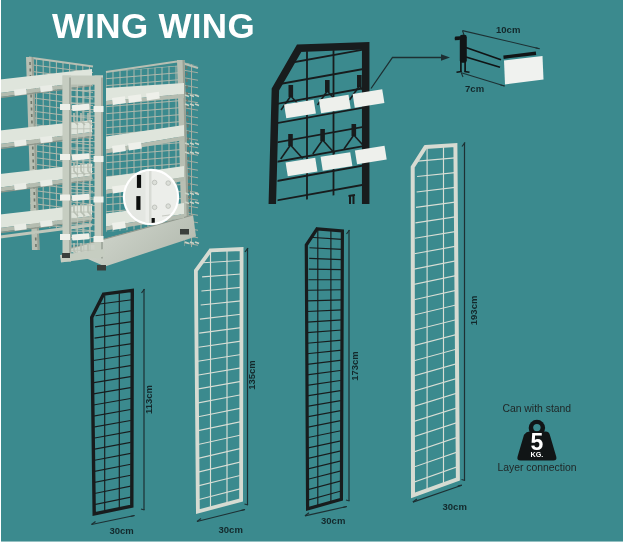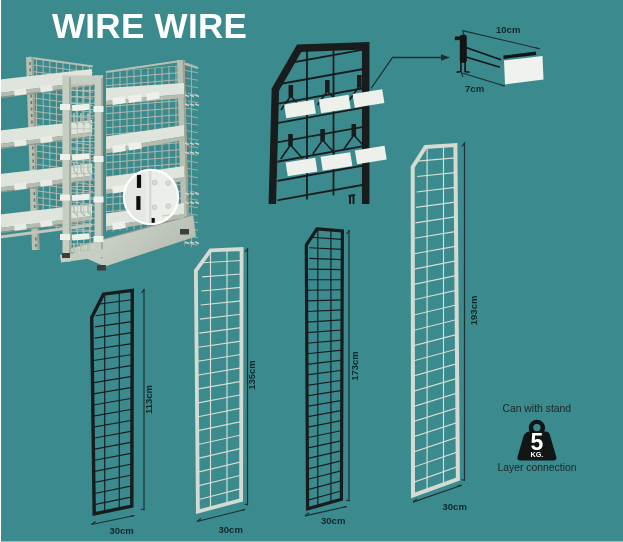--- a/index.html
+++ b/index.html
@@ -577,14 +577,14 @@
 <rect x="136.3" y="196.1" width="4.2" height="13.8" fill="#0c0e0d"></rect>
 <rect x="151.6" y="218" width="3.2" height="5.5" fill="#0c0e0d"></rect>
 <circle cx="154.6" cy="182.5" r="2.3" fill="#dcdfd9" stroke="#b9bdb6" stroke-width="0.8"></circle>
 <circle cx="168.2" cy="183.1" r="2.3" fill="#dcdfd9" stroke="#b9bdb6" stroke-width="0.8"></circle>
 <circle cx="154.6" cy="207.3" r="2.3" fill="#dcdfd9" stroke="#b9bdb6" stroke-width="0.8"></circle>
 <circle cx="168.2" cy="206.1" r="2.3" fill="#dcdfd9" stroke="#b9bdb6" stroke-width="0.8"></circle>
 <line x1="162" y1="216" x2="177" y2="214" stroke="#c6c9c2" stroke-width="1.2"></line>
 </g>
 </g>
 </svg>
-<div id="title">WIRE WIRE</div>
+<div id="title">WING WING</div>
 </div>
 
 </body></html>

